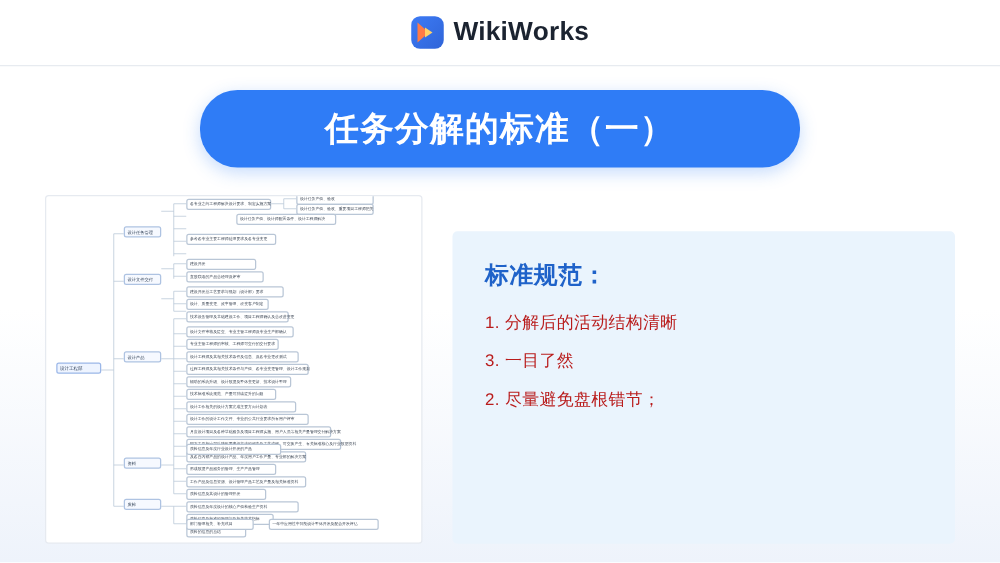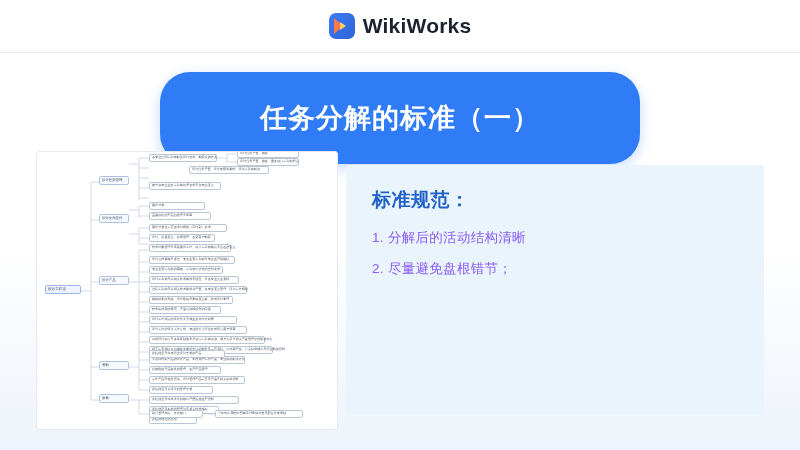--- a/index.html
+++ b/index.html
@@ -74,21 +74,21 @@
     white-space: nowrap;
   }
 
   
   .title-pill {
     position: absolute;
     top: 72px;
     left: 50%;
     transform: translateX(-50%);
     min-width: 412px;
-    padding: 28px 34px;
+    padding: 13px 34px;
     background: #2f7cf6;
     border-radius: 30px;
     text-align: center;
     box-shadow: 0 4px 14px rgba(47,124,246,0.28);
   }
   .title-text {
     font-size: 27px;
     font-weight: bold;
     color: #ffffff;
     letter-spacing: 1px;
@@ -96,22 +96,22 @@
   }
 
   
   .content {
     position: absolute;
     top: 145px;
     left: 0;
     width: 800px;
     height: 290px;
     display: flex;
-    align-items: center;
-    gap: 8px;
+    align-items: flex-end;
+    gap: 24px;
     padding: 0 36px;
     box-sizing: border-box;
   }
 
   
   .mindmap-card {
     width: 300px;
     height: 277px;
     background: #ffffff;
     border: 1px solid #e6eaf0;
@@ -163,21 +163,21 @@
     margin: 0 0 16px 0;
     letter-spacing: 0.5px;
   }
   .standards-list {
     list-style: none;
     margin: 0;
     padding: 0;
   }
   .standards-list li {
     font-size: 13.5px;
-    color: #8b5cf6;
+    color: #b91c1c;
     margin-bottom: 13px;
     letter-spacing: 0.3px;
   }
 </style>
 </head>
 <body>
 
 <div class="slide">
 
   <div class="header">
@@ -295,18 +295,19 @@
       <div class="mm-node" style="left:112px; top:264px; width:48px;">质检的信息的总结</div>
 
       <div class="mm-node" style="left:112px; top:258px; width:54px;">部门管理相关、补充或目</div>
       <div class="mm-node" style="left:178px; top:258px; width:88px;">一年中应用性中智能设计整体开发及配合开发评估</div>
     </div>
 
     <div class="standards-card">
       <div class="standards-title">标准规范：</div>
       <ul class="standards-list">
         <li>1. 分解后的活动结构清晰</li>
+        <li>3. 一目了然</li>
         <li>2. 尽量避免盘根错节；</li>
       </ul>
     </div>
 
   </div>
 </div>
 
 </body></html>

